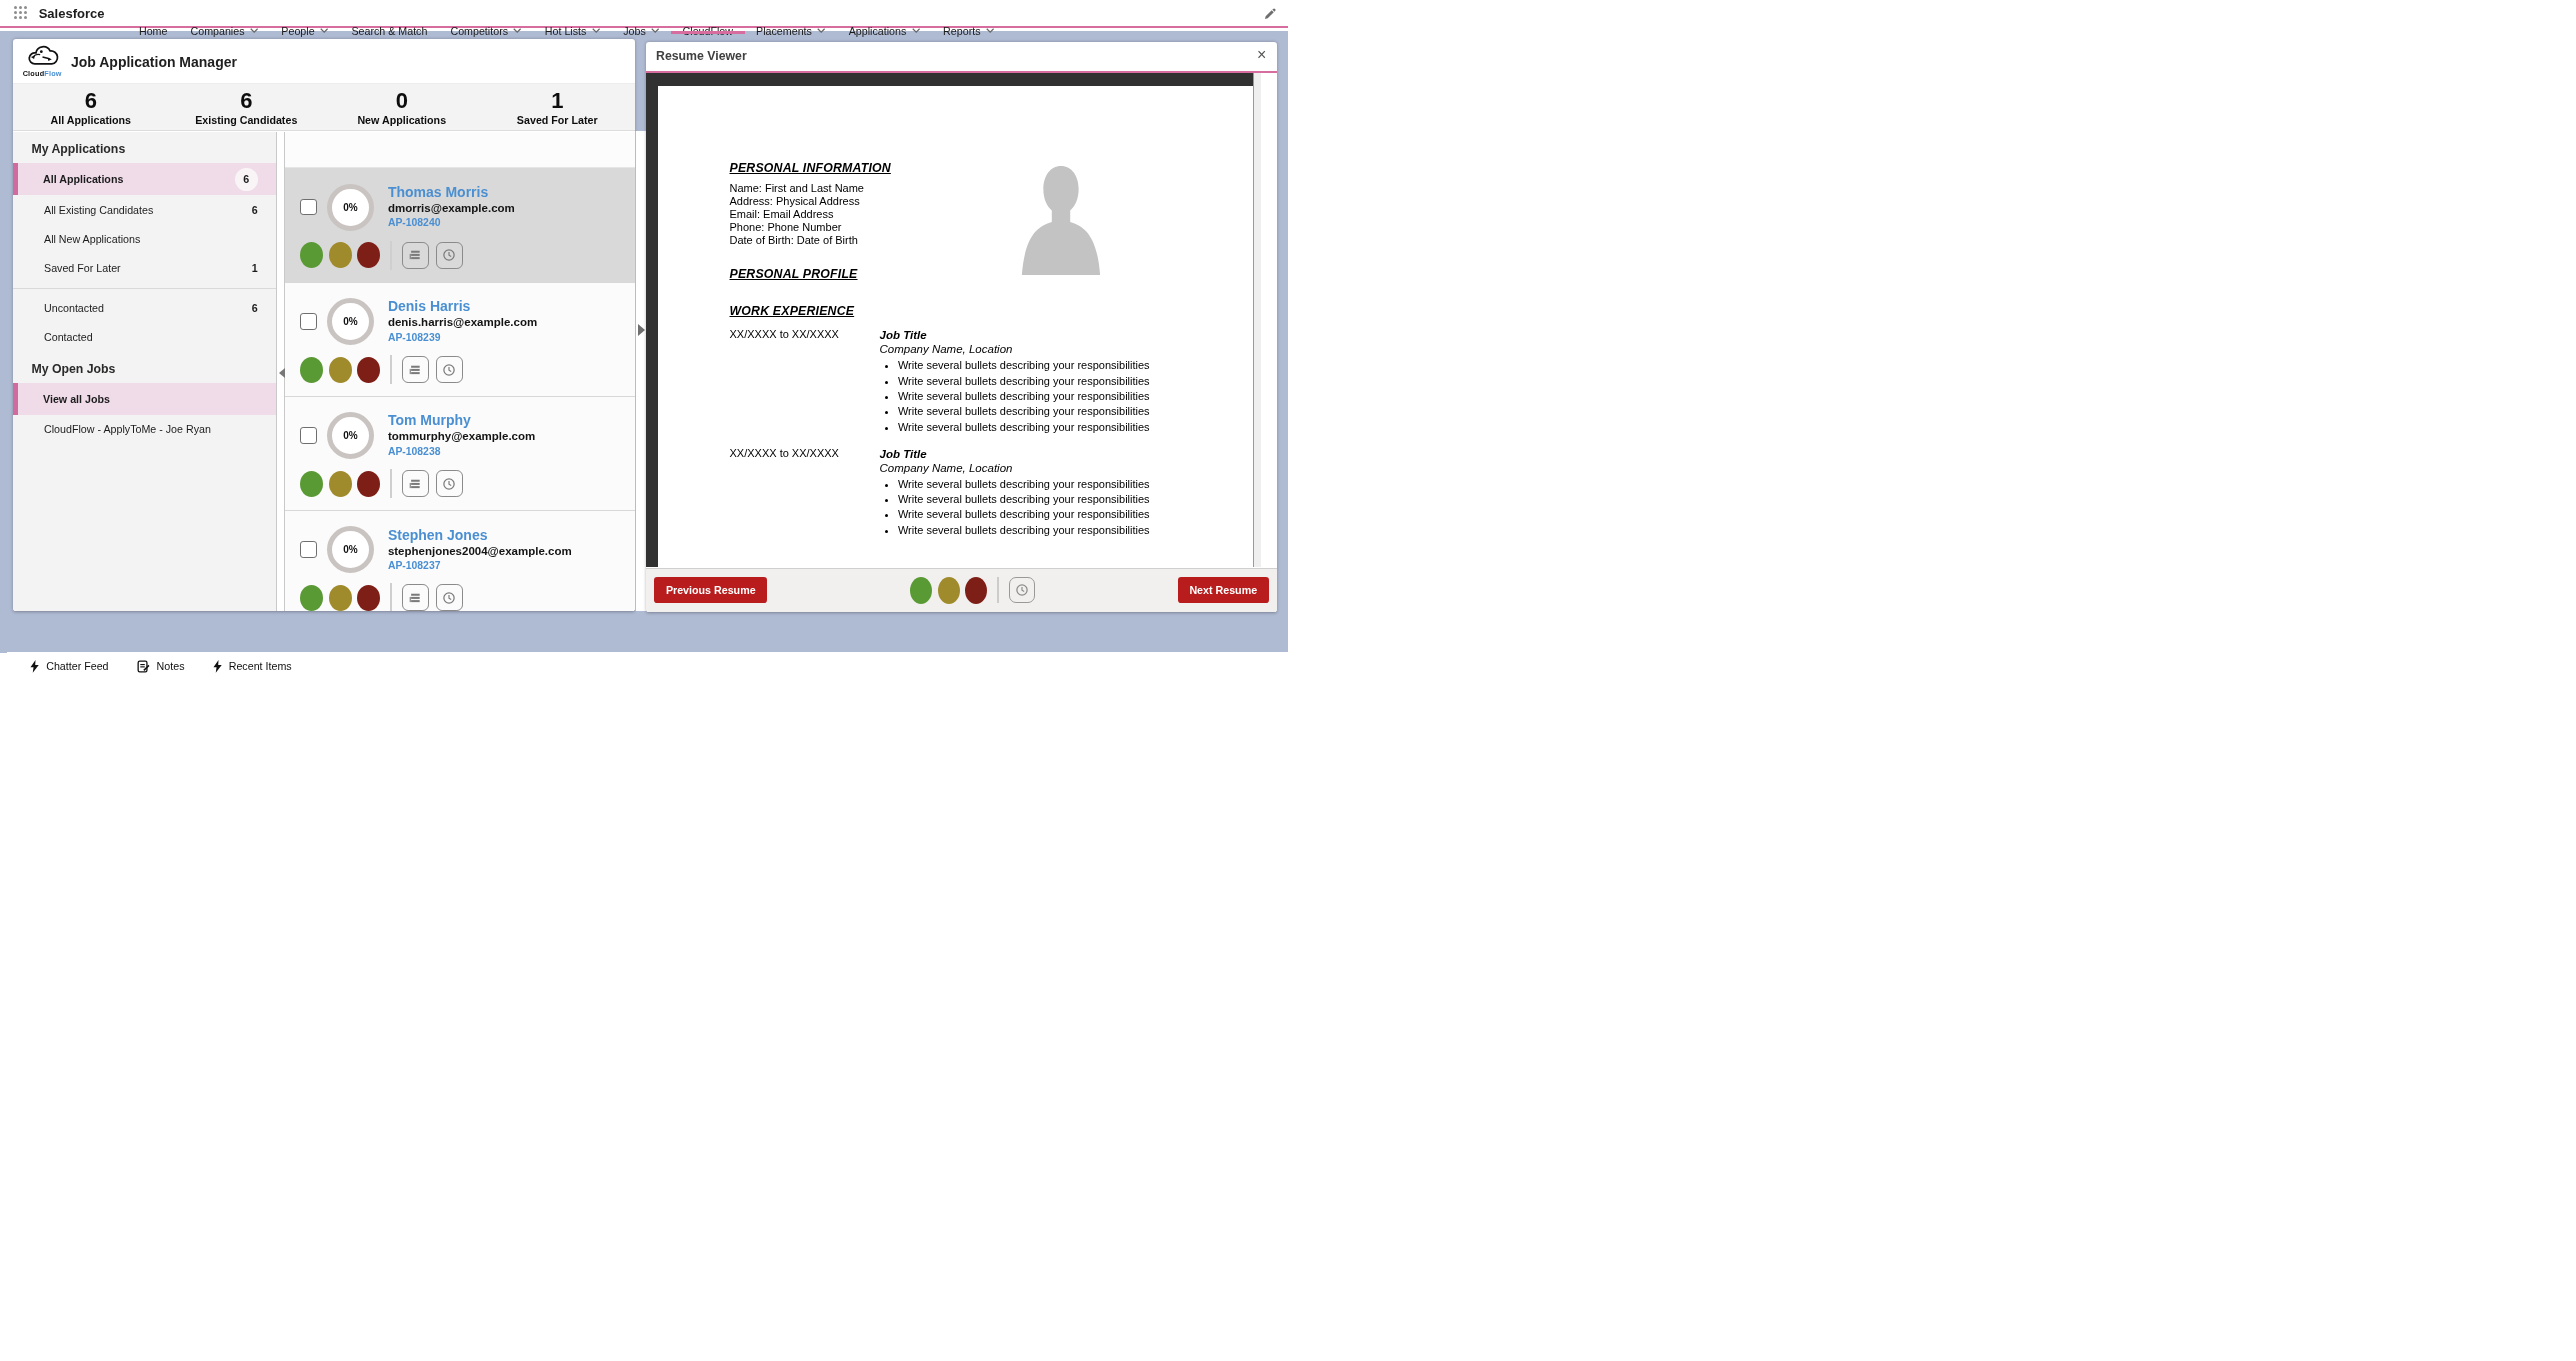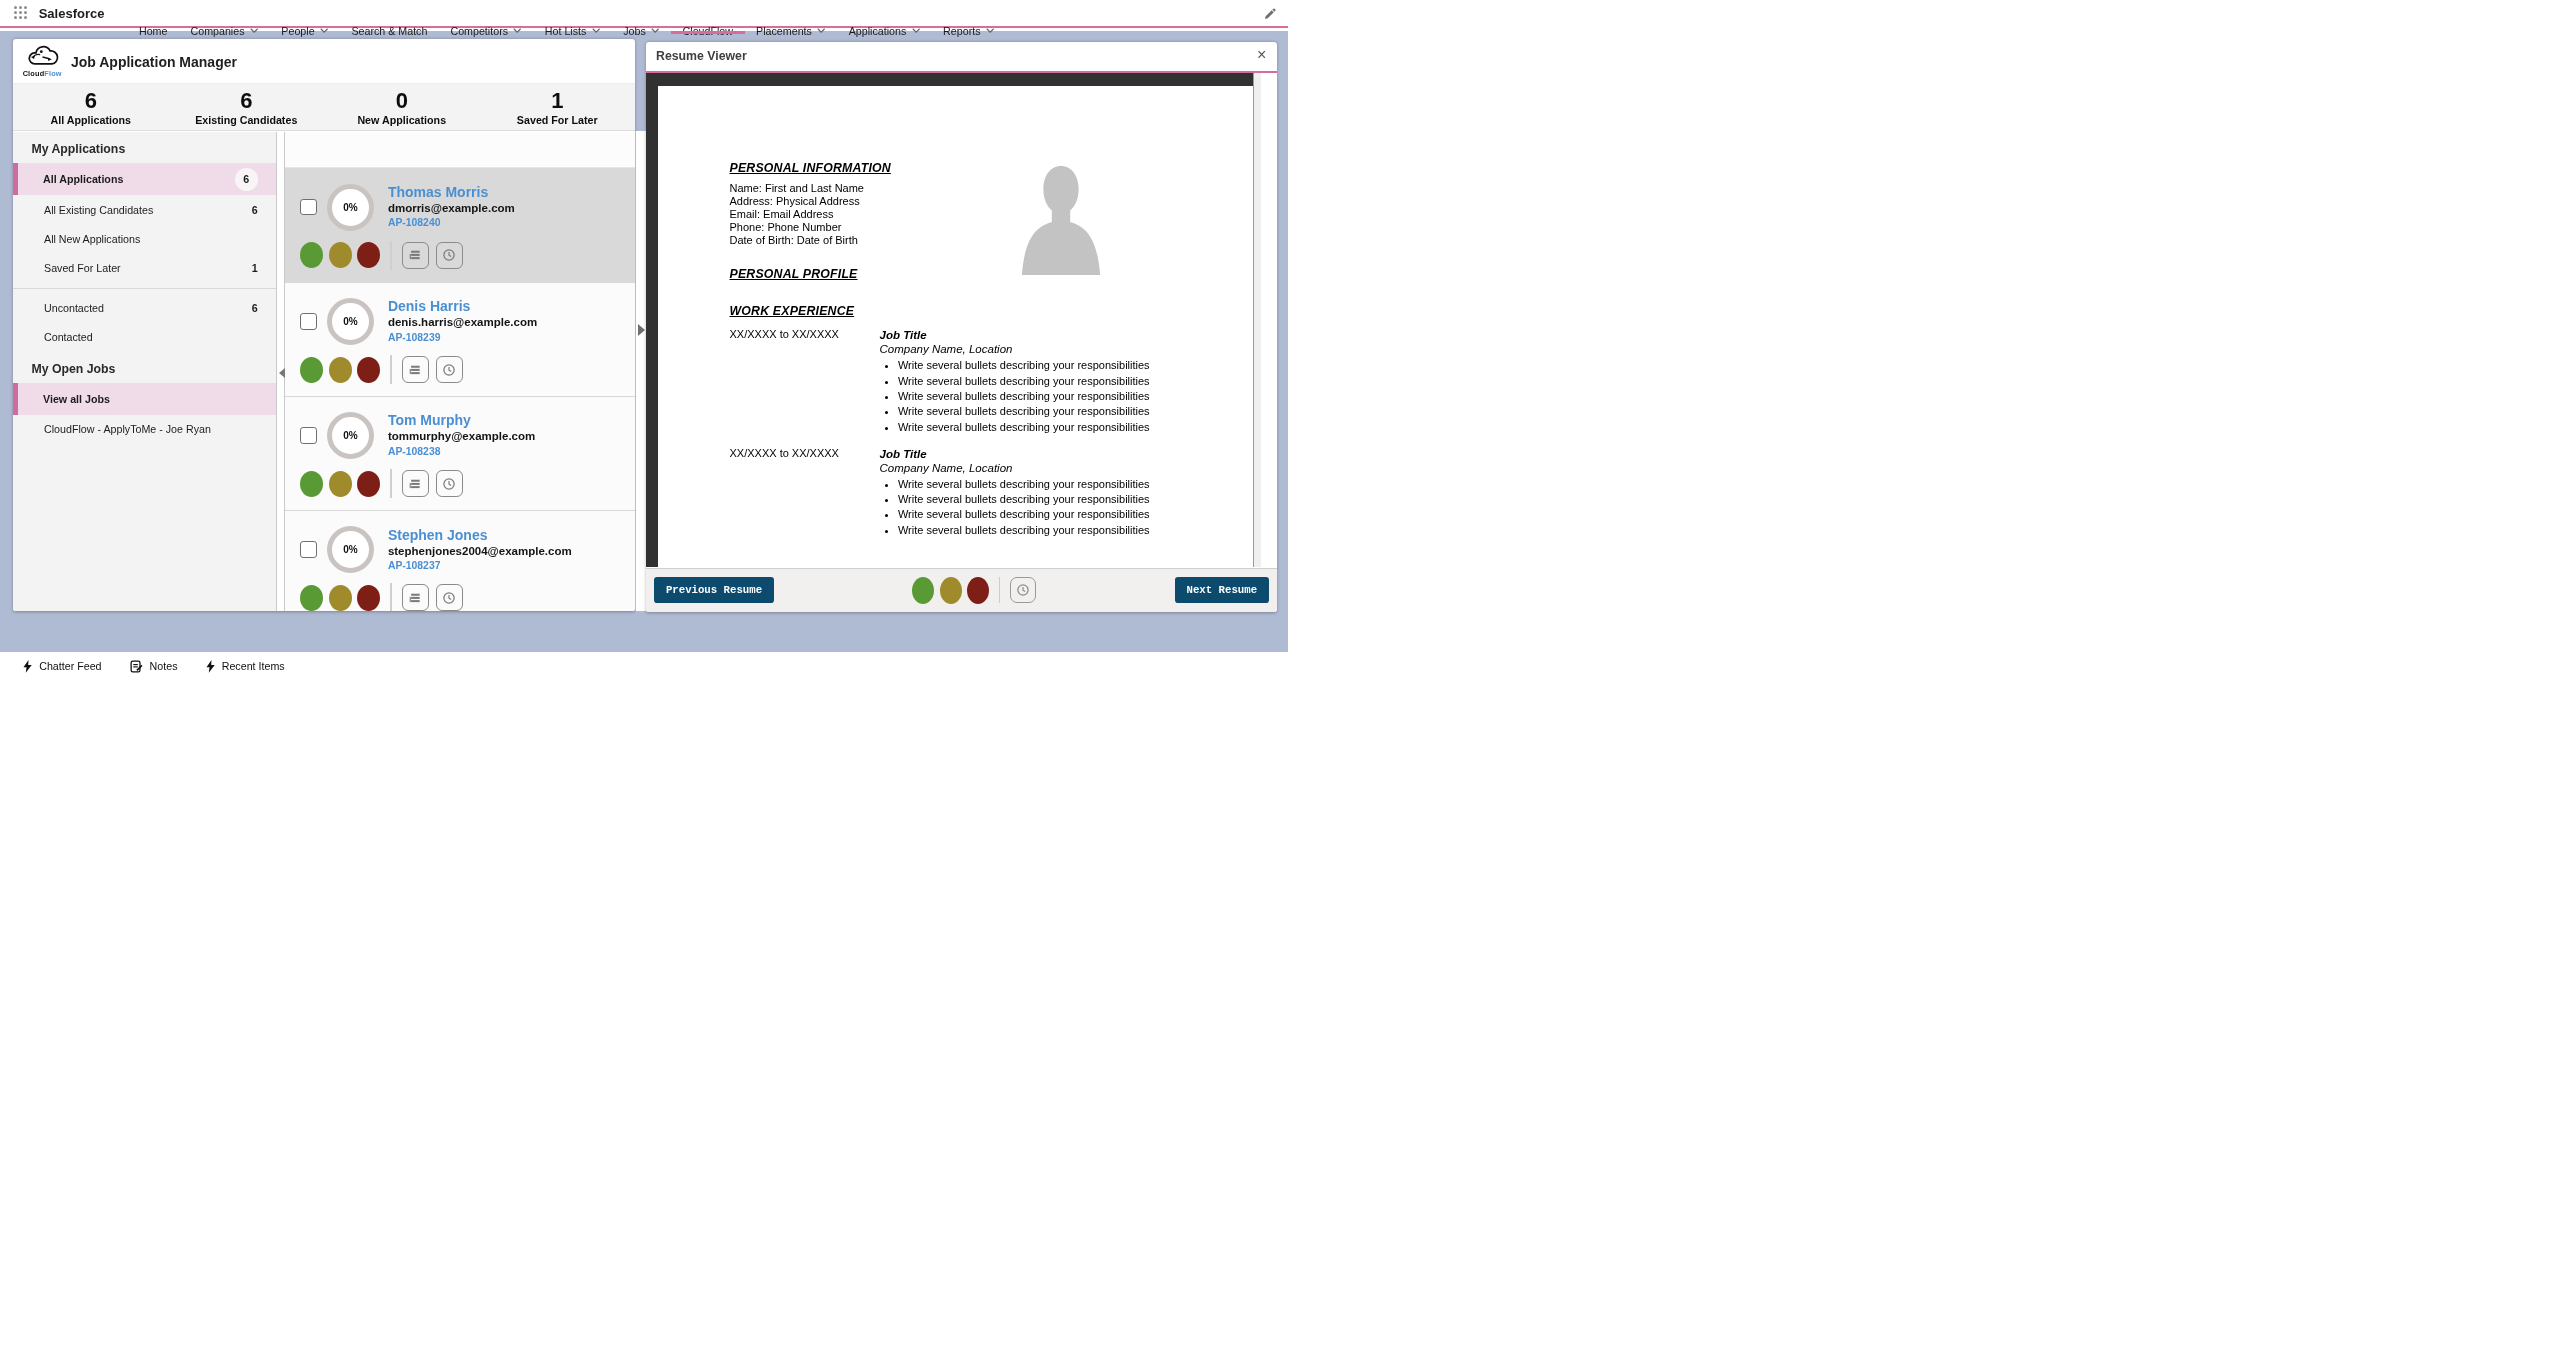--- a/index.html
+++ b/index.html
@@ -108,30 +108,30 @@
   .job+.job{margin-top:10.7px;}
   .jt{font-size:11.5px;line-height:14px;font-weight:700;font-style:italic;}
   .jc{font-size:11.5px;line-height:14px;font-style:italic;}
   .job ul{margin:3.1px 0 0 0;padding-left:18.4px;}
   .job li{line-height:13px;margin-bottom:2.3px;}
   .photo{position:absolute;left:343px;top:77px;width:120px;height:112px;}
 
   .rv-footer{position:absolute;left:0;bottom:0;right:0;height:44px;background:#f1f0ef;
              border-top:0.8px solid #cfcfcf;display:flex;align-items:center;padding:0 8.4px;
              box-sizing:border-box;border-radius:0 0 3.1px 3.1px;}
-  .btn{background:#0c4a6e;color:#fff;font-size:10.7px;font-weight:600;border:none;border-radius:3.1px;
-       padding:7px 11.5px;cursor:pointer;font-family:Liberation Mono, monospace;}
+  .btn{background:#b91c1c;color:#fff;font-size:10.7px;font-weight:600;border:none;border-radius:3.1px;
+       padding:7px 11.5px;cursor:pointer;font-family:Liberation Sans, sans-serif;}
   .f-center{margin:0 auto;display:flex;align-items:center;}
   .f-center .dot{width:22px;height:27px;}
   .f-div{width:1.5px;height:26px;background:#ccc;margin:0 10px;}
   .clock-btn{width:26px;height:26px;border:1.5px solid #999;border-radius:7px;background:transparent;
              display:flex;align-items:center;justify-content:center;box-sizing:border-box;cursor:pointer;padding:0;}
 
   
-  .bottombar{position:absolute;left:0;top:652px;width:100%;height:28px;background:#fff;
+  .bottombar{position:absolute;left:7px;top:652px;width:100%;height:28px;background:#fff;
              display:flex;align-items:center;padding-left:23px;box-sizing:border-box;gap:28px;}
   .bb-item{display:flex;align-items:center;gap:7px;font-size:10.7px;color:#101010;cursor:pointer;}
 </style>
 </head>
 <body>
 
 <div class="topnav">
   <div class="waffle">
     <i></i>
       <i></i>

